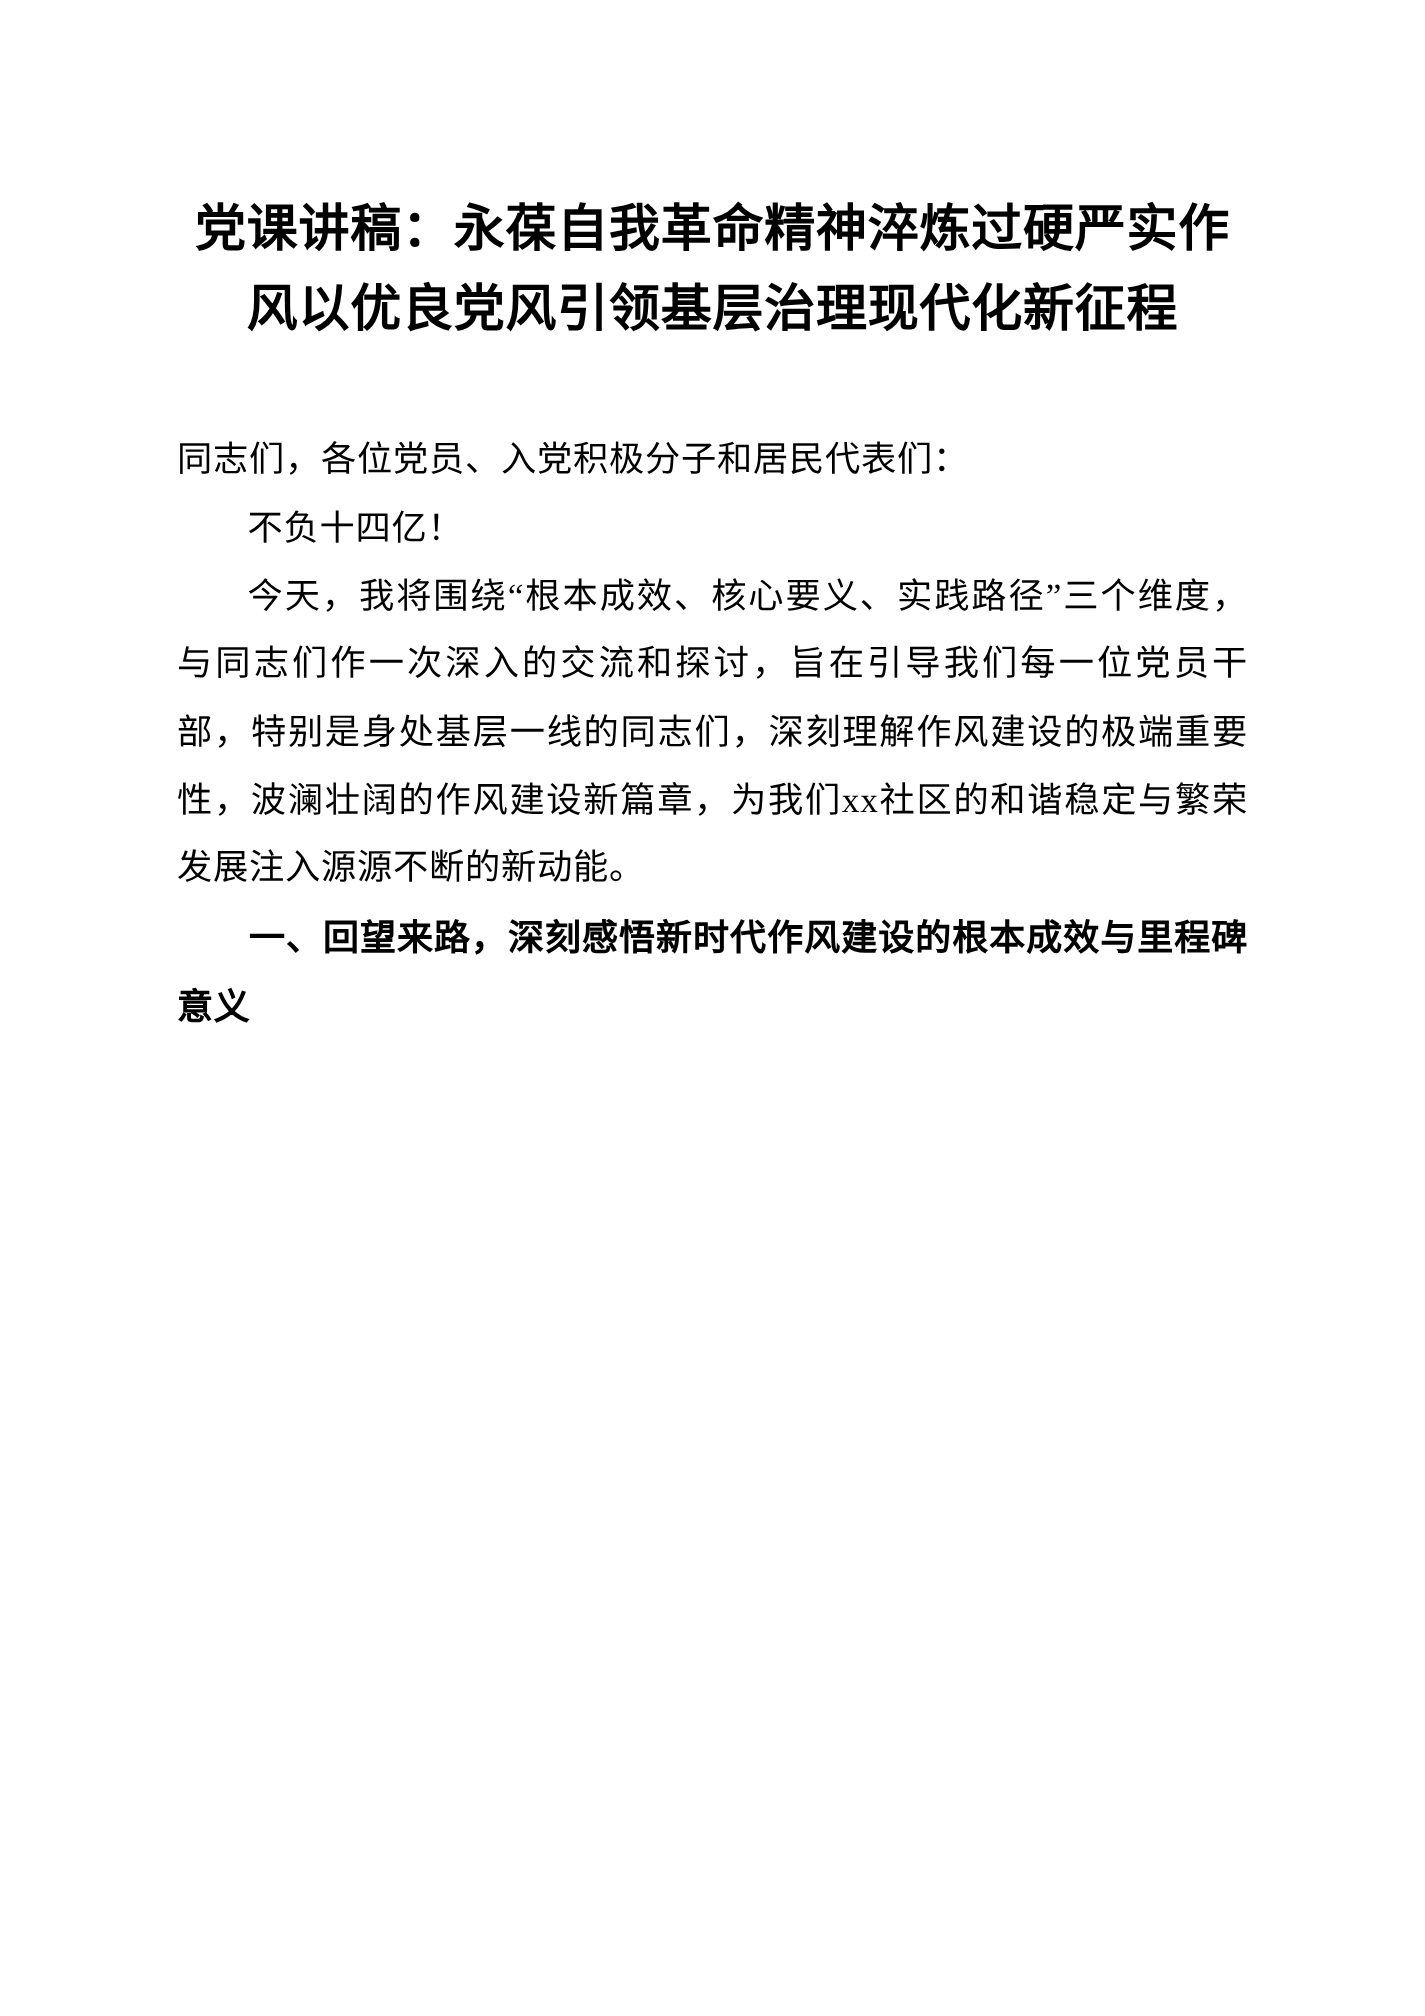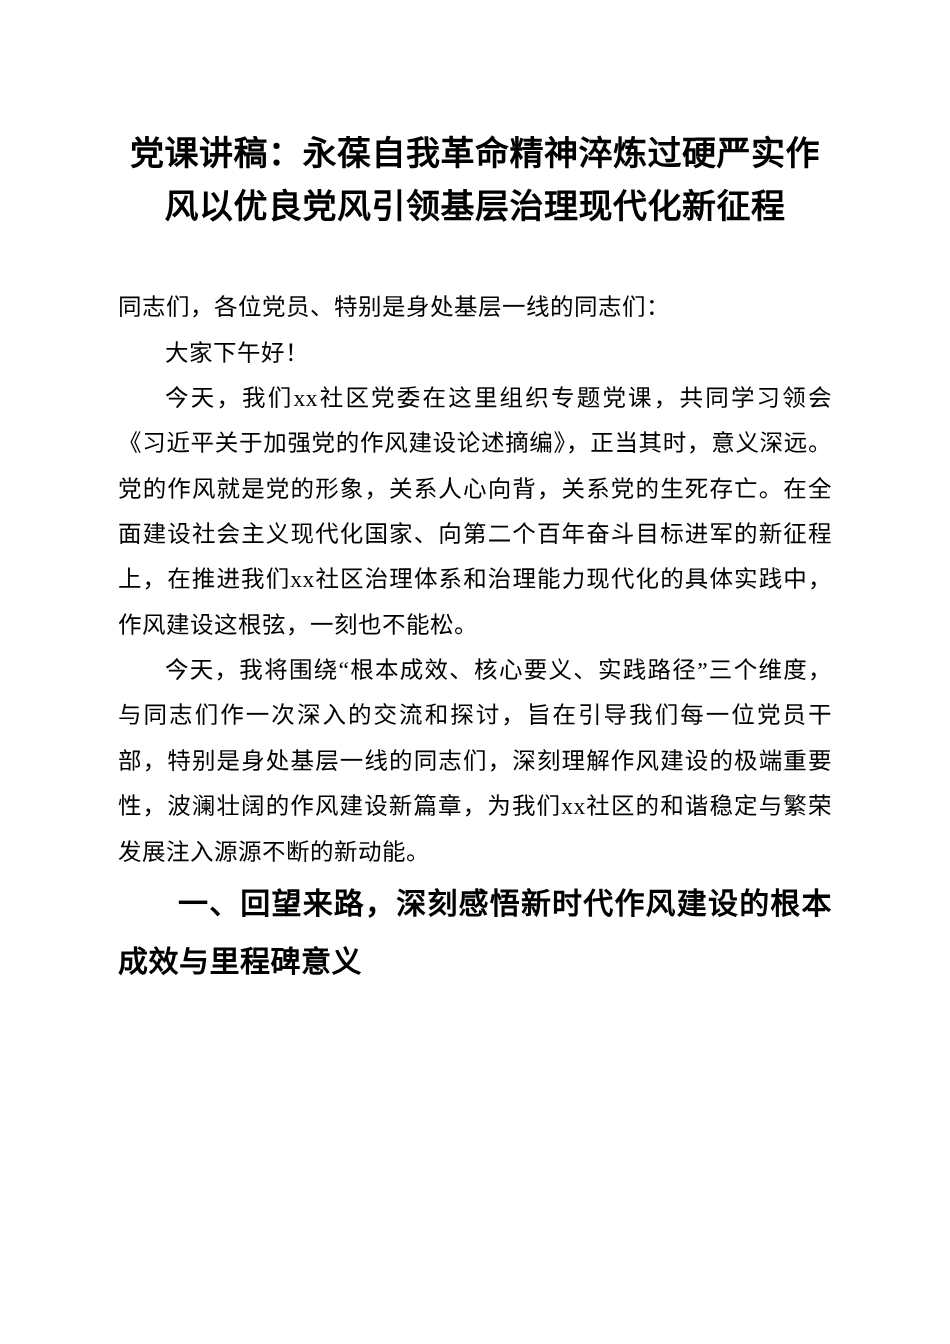--- a/index.html
+++ b/index.html
@@ -35,38 +35,37 @@
     letter-spacing: 0.5px;
   }
   .indent {
     text-indent: 2em;
   }
   .no-indent {
     text-indent: 0;
   }
   .section-heading {
     margin: 0;
-    font-size: 30px;
+    font-size: 24px;
     line-height: 1.93;
     font-weight: bold;
     text-align: justify;
     text-indent: 2em;
     letter-spacing: 0.5px;
     font-family: "Liberation Sans", "DejaVu Sans", sans-serif;
   }
 </style>
 </head>
 <body>
 
 <div class="page">
   <h1 class="doc-title">党课讲稿：永葆自我革命精神淬炼过硬严实作风以优良党风引领基层治理现代化新征程</h1>
 
-  <p class="para no-indent">同志们，各位党员、特别是身处基层一线的同志们：</p>
+  <p class="para no-indent">同志们，各位党员、入党积极分子和居民代表们：</p>
 
-  <p class="para indent">大家下午好！</p>
+  <p class="para indent">不负十四亿！</p>
 
-  <p class="para indent">今天，我们xx社区党委在这里组织专题党课，共同学习领会《习近平关于加强党的作风建设论述摘编》，正当其时，意义深远。党的作风就是党的形象，关系人心向背，关系党的生死存亡。在全面建设社会主义现代化国家、向第二个百年奋斗目标进军的新征程上，在推进我们xx社区治理体系和治理能力现代化的具体实践中，作风建设这根弦，一刻也不能松。</p>
 
   <p class="para indent">今天，我将围绕“根本成效、核心要义、实践路径”三个维度，与同志们作一次深入的交流和探讨，旨在引导我们每一位党员干部，特别是身处基层一线的同志们，深刻理解作风建设的极端重要性，波澜壮阔的作风建设新篇章，为我们xx社区的和谐稳定与繁荣发展注入源源不断的新动能。</p>
 
   <h2 class="section-heading">一、回望来路，深刻感悟新时代作风建设的根本成效与里程碑意义</h2>
 
 </div>
 
 </body></html>

